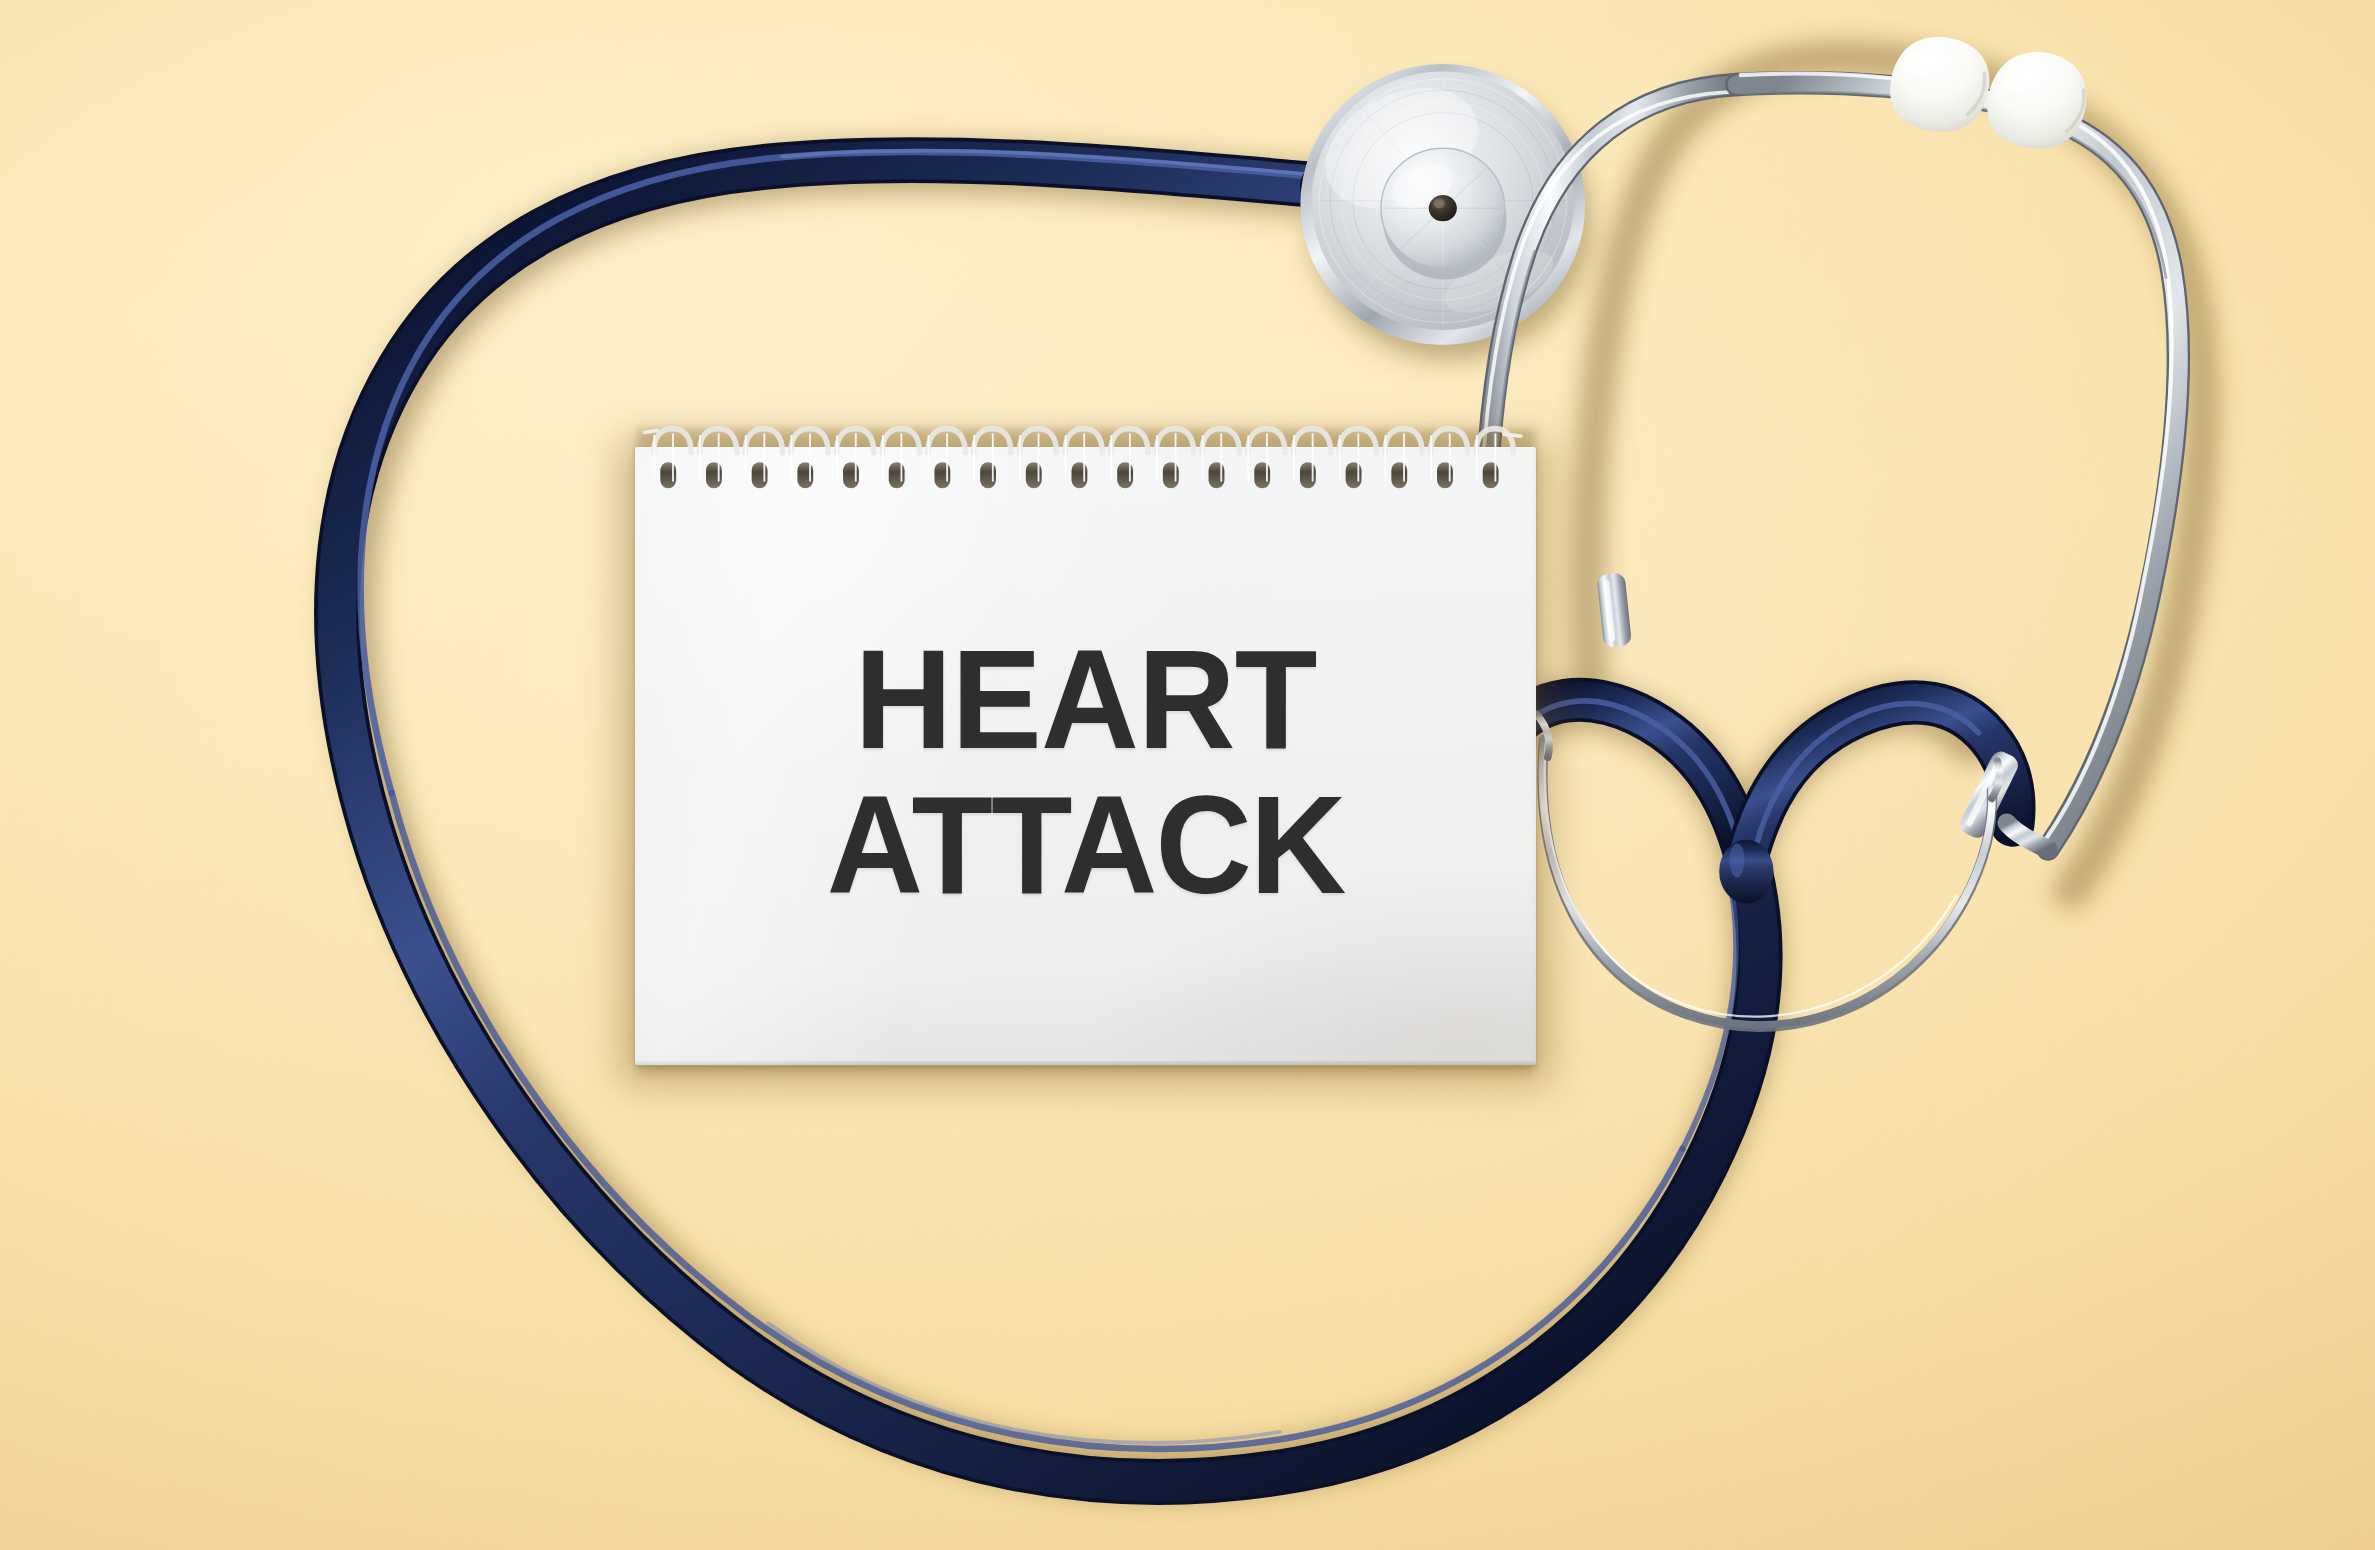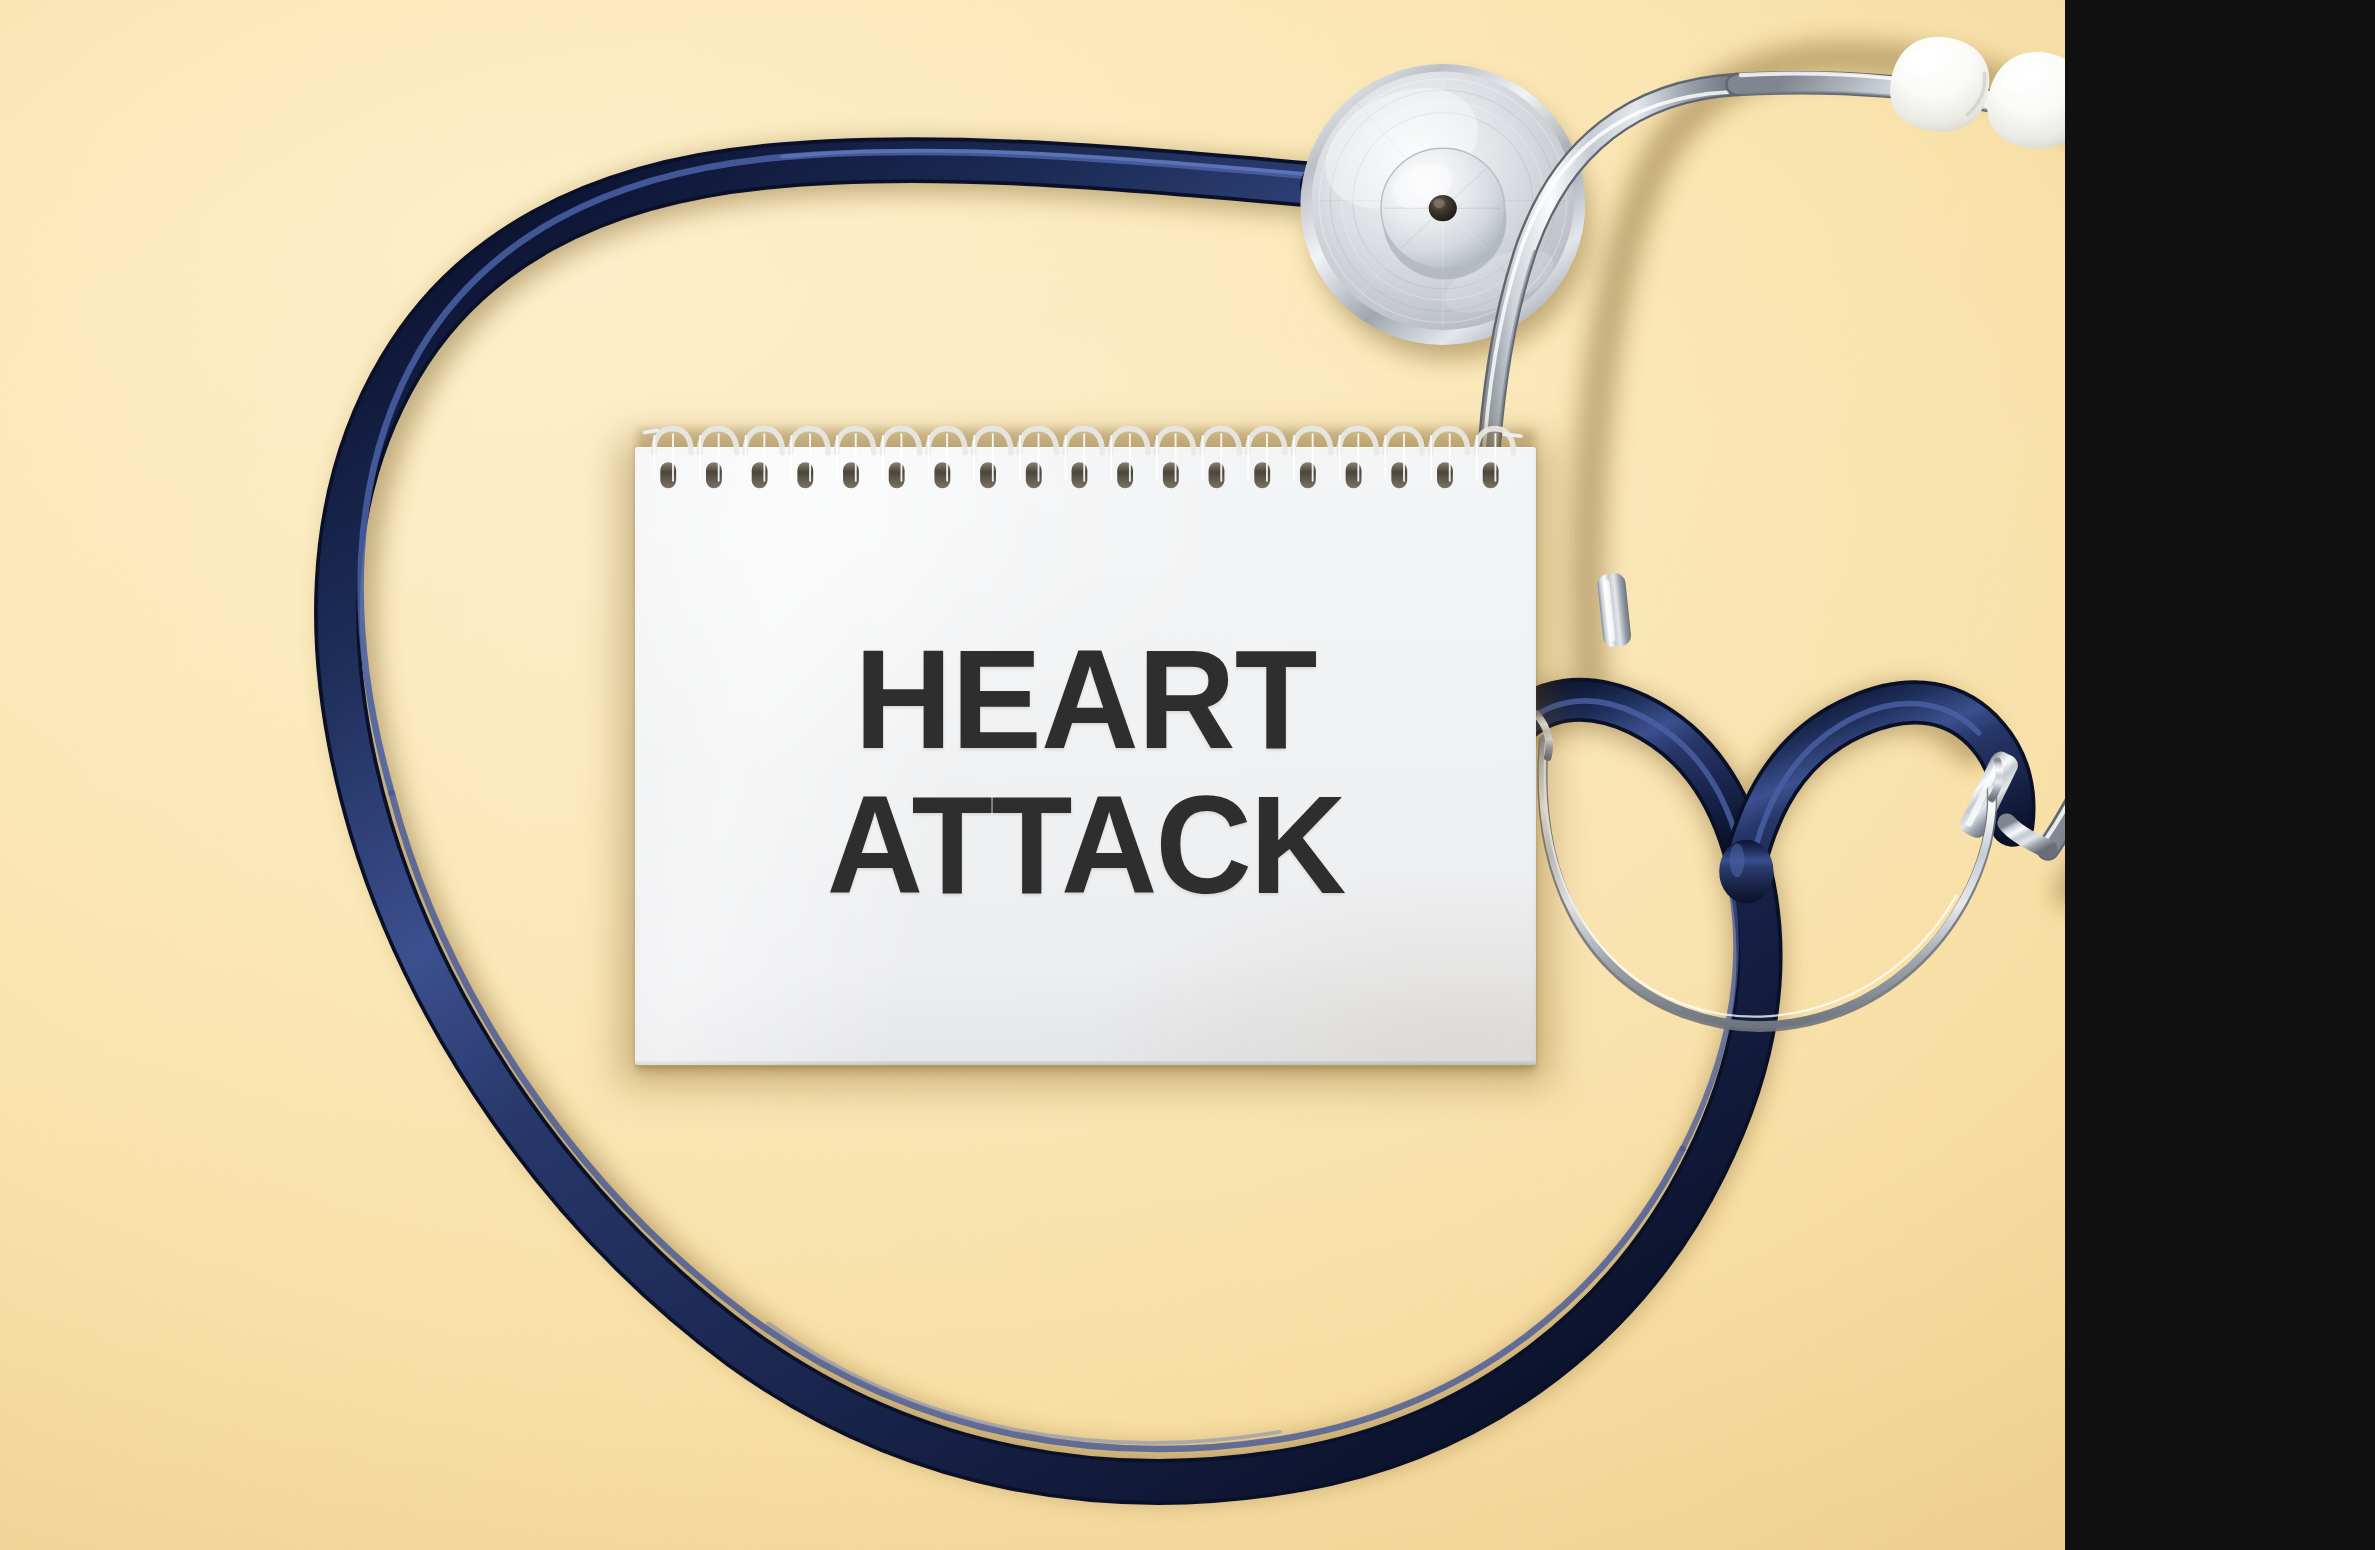--- a/index.html
+++ b/index.html
@@ -1,21 +1,21 @@
 <!DOCTYPE html>
 <html style="font-size:15px"><head>
 <meta charset="utf-8">
 <title>Heart Attack — Stethoscope and Notepad Flat Lay</title>
 <style>
   html,body{margin:0;padding:0;background:#111;}
   *{box-sizing:border-box;}
 
   #scene{
     position:relative;
-    width:2065px;height:1551px;
+    width:2375px;height:1551px;
     overflow:hidden;
     font-family:"Liberation Sans",sans-serif;
     background:#c4b5fd;
   }
 
   
   .bg-base{
     position:absolute;inset:0;
     background:
       radial-gradient(130% 115% at 26% 16%, #FDEDC4 0%, #FBE6B3 34%, #F8DEA4 66%, #F2D394 100%);

